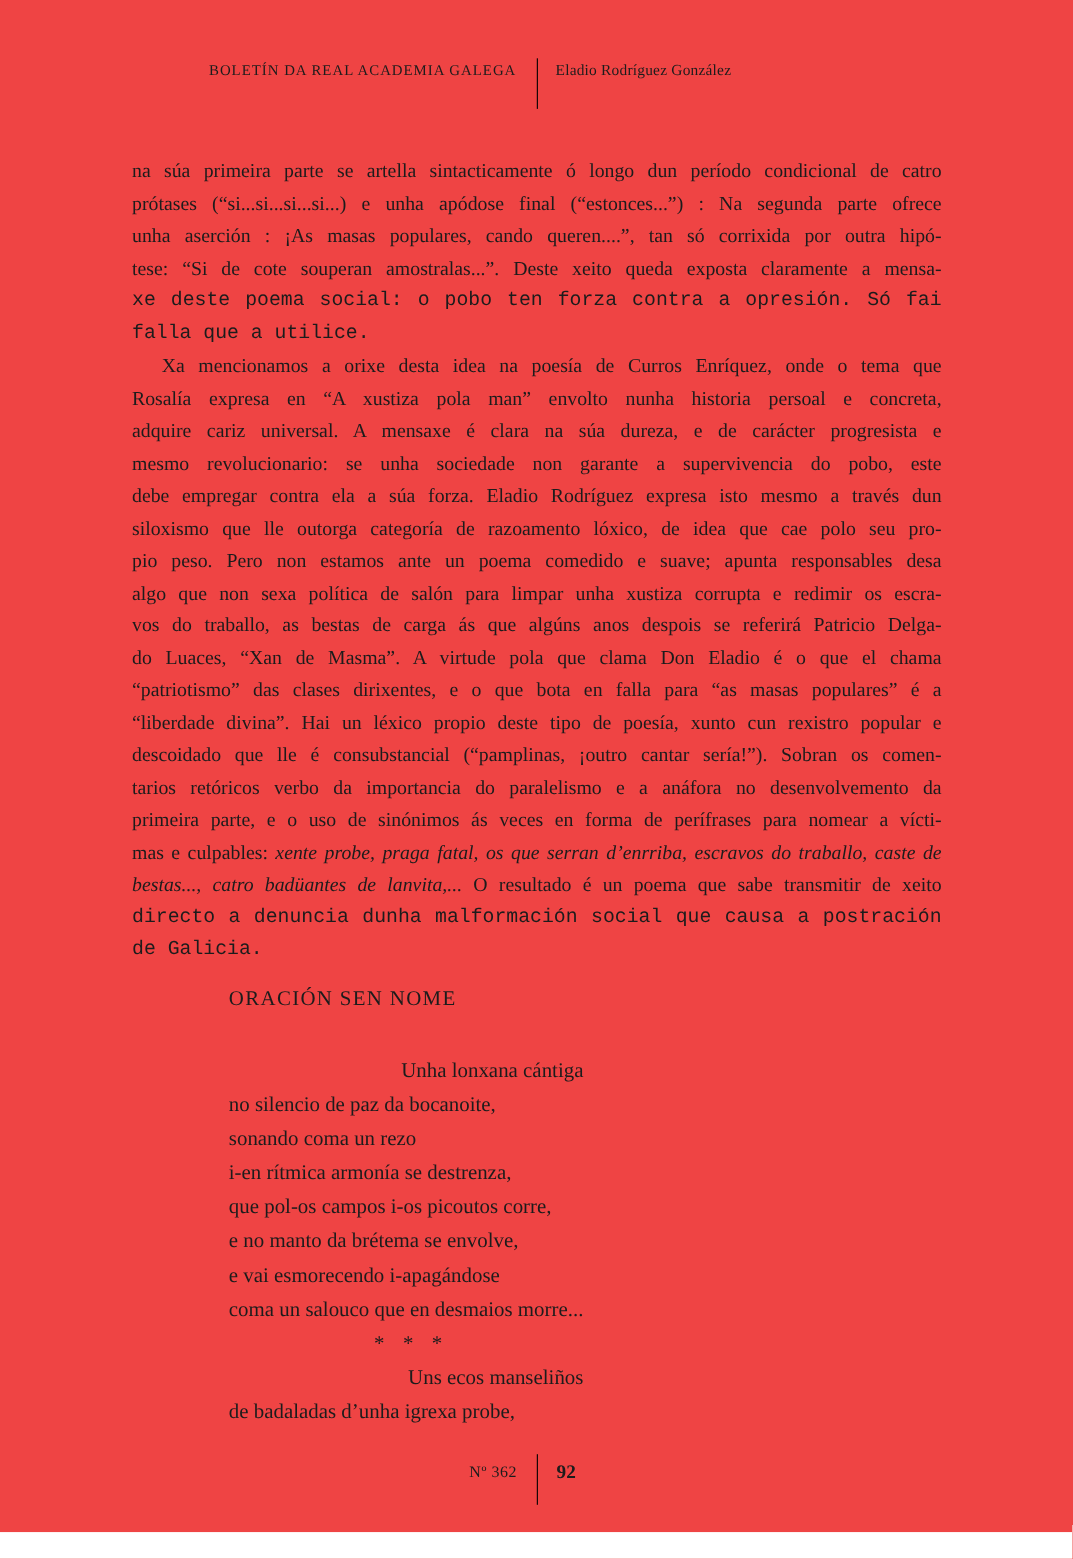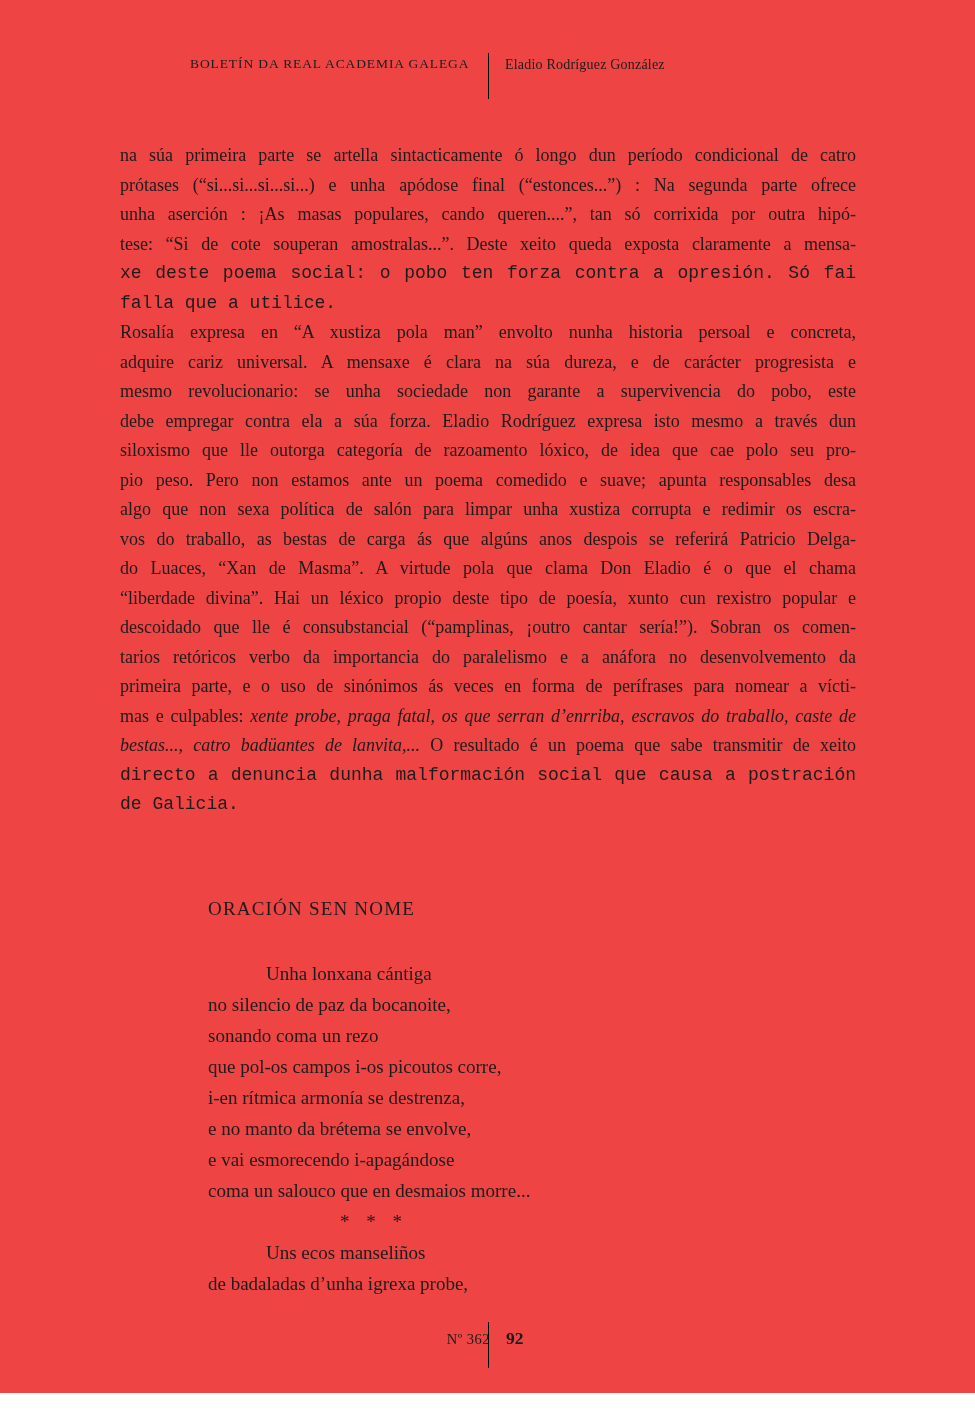--- a/index.html
+++ b/index.html
@@ -39,29 +39,29 @@
   .poem-title {
     position:absolute; left:208px; top:898px;
     font-size:19px; letter-spacing:1.2px;
     white-space:nowrap;
   }
   .poem {
     position:absolute; left:208px; top:958px;
     font-size:19px; line-height:31px;
   }
   .verse { white-space:nowrap; }
-  .verse.indent { padding-left:58px; }
+  .verse.indent { padding-left:58px;text-align:right; }
   .stanza-sep {
     display:flex; width:62px; margin-left:132px;
     justify-content:space-between;
     font-size:19px;
   }
   
   .ftr-issue {
-    position:absolute; right:485px; top:1331px;
+    position:absolute; right:505px; top:1331px;
     font-size:14.5px; letter-spacing:0.5px;
     white-space:nowrap;
   }
   .ftr-divider {
     position:absolute; left:488px; top:1322px;
     width:1px; height:46px; background:#000;
   }
   .ftr-page {
     position:absolute; left:506px; top:1328px;
     font-size:17.5px; font-weight:bold;
@@ -77,46 +77,48 @@
     <span class="hdr-divider"></span>
     <span class="hdr-author">Eladio Rodríguez González</span>
   </div>
 
   <div class="bodytext">
       <div class="jline">na súa primeira parte se artella sintacticamente ó longo dun período condicional de catro</div>
       <div class="jline">prótases (“si...si...si...si...) e unha apódose final (“estonces...”) : Na segunda parte ofrece</div>
       <div class="jline">unha aserción : ¡As masas populares, cando queren....”, tan só corrixida por outra hipó-</div>
       <div class="jline">tese: “Si de cote souperan amostralas...”. Deste xeito queda exposta claramente a mensa-</div>
       <div class="jline last">xe deste poema social: o pobo ten forza contra a opresión. Só fai falla que a utilice.</div>
+      <div class="jline indent">Xa mencionamos a orixe desta idea na poesía de Curros Enríquez, onde o tema que</div>
       <div class="jline">Rosalía expresa en “A xustiza pola man” envolto nunha historia persoal e concreta,</div>
       <div class="jline">adquire cariz universal. A mensaxe é clara na súa dureza, e de carácter progresista e</div>
       <div class="jline">mesmo revolucionario: se unha sociedade non garante a supervivencia do pobo, este</div>
       <div class="jline">debe empregar contra ela a súa forza. Eladio Rodríguez expresa isto mesmo a través dun</div>
       <div class="jline">siloxismo que lle outorga categoría de razoamento lóxico, de idea que cae polo seu pro-</div>
       <div class="jline">pio peso. Pero non estamos ante un poema comedido e suave; apunta responsables desa</div>
       <div class="jline">algo que non sexa política de salón para limpar unha xustiza corrupta e redimir os escra-</div>
       <div class="jline">vos do traballo, as bestas de carga ás que algúns anos despois se referirá Patricio Delga-</div>
       <div class="jline">do Luaces, “Xan de Masma”. A virtude pola que clama Don Eladio é o que el chama</div>
+      <div class="jline">“patriotismo” das clases dirixentes, e o que bota en falla para “as masas populares” é a</div>
       <div class="jline">“liberdade divina”. Hai un léxico propio deste tipo de poesía, xunto cun rexistro popular e</div>
       <div class="jline">descoidado que lle é consubstancial (“pamplinas, ¡outro cantar sería!”). Sobran os comen-</div>
       <div class="jline">tarios retóricos verbo da importancia do paralelismo e a anáfora no desenvolvemento da</div>
       <div class="jline">primeira parte, e o uso de sinónimos ás veces en forma de perífrases para nomear a vícti-</div>
       <div class="jline"><span>mas e culpables: </span><span class="it">xente probe, praga fatal, os que serran d’enrriba, escravos do traballo, caste de</span></div>
       <div class="jline"><span class="it">bestas..., catro badüantes de lanvita,...</span><span> O resultado é un poema que sabe transmitir de xeito</span></div>
       <div class="jline last">directo a denuncia dunha malformación social que causa a postración de Galicia.</div>
     </div>
 
   <div class="poem-title">ORACIÓN SEN NOME</div>
 
   <div class="poem">
       <div class="verse indent">Unha lonxana cántiga</div>
       <div class="verse">no silencio de paz da bocanoite,</div>
       <div class="verse">sonando coma un rezo</div>
+      <div class="verse">i-en rítmica armonía se destrenza,</div>
       <div class="verse">que pol-os campos i-os picoutos corre,</div>
-      <div class="verse">i-en rítmica armonía se destrenza,</div>
       <div class="verse">e no manto da brétema se envolve,</div>
       <div class="verse">e vai esmorecendo i-apagándose</div>
       <div class="verse">coma un salouco que en desmaios morre...</div>
       <div class="stanza-sep">
         <span>*</span>
         <span>*</span>
         <span>*</span>
       </div>
       <div class="verse indent">Uns ecos manseliños</div>
       <div class="verse">de badaladas d’unha igrexa probe,</div>

